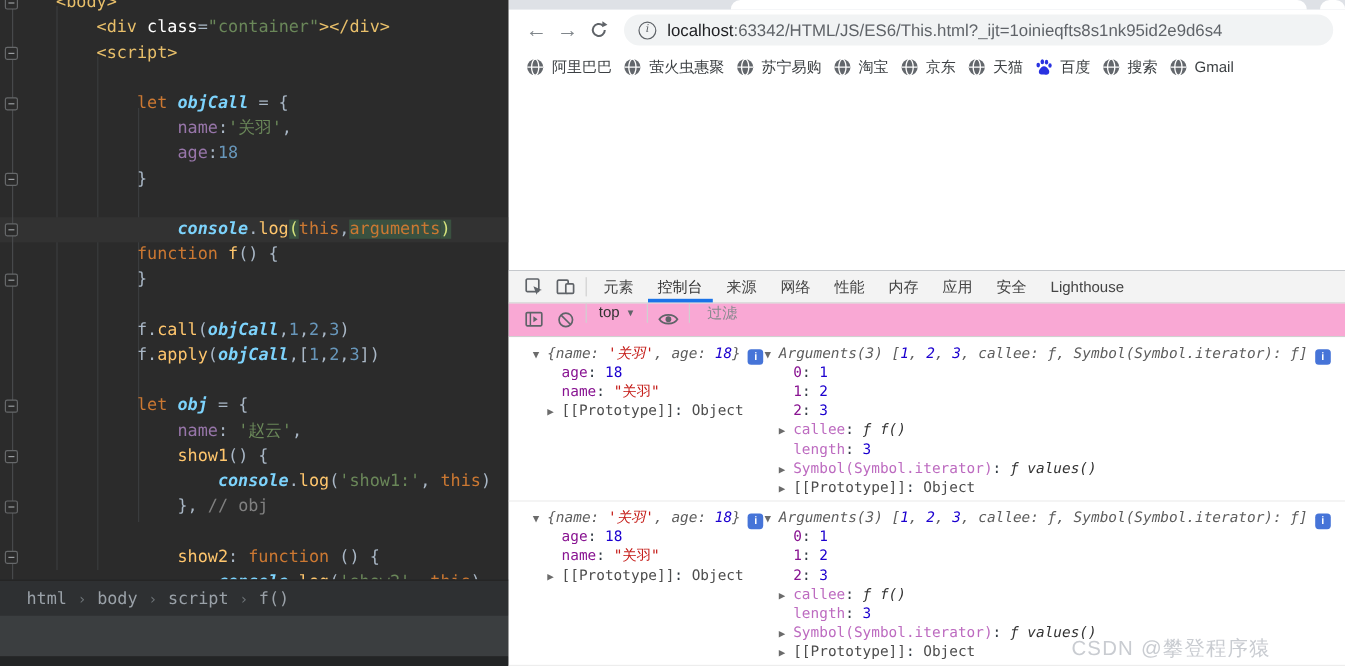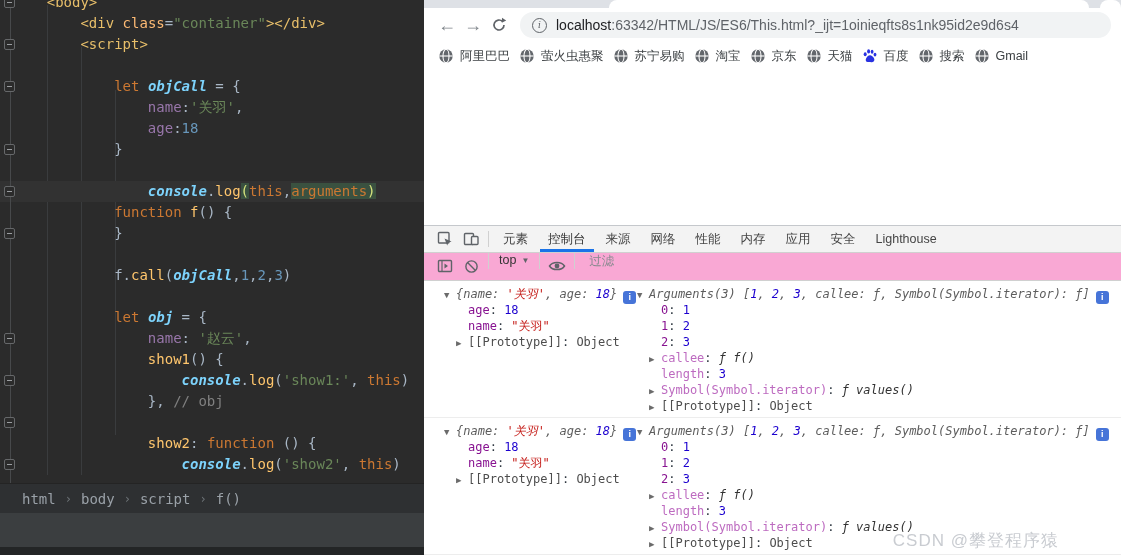--- a/index.html
+++ b/index.html
@@ -15,21 +15,21 @@
   .tk{ }
   .tk.def{color:#a9b7c6}
   .tk.kw,.tk.kw2{color:#cc7832}
   .tk.var{color:#7dd3fc;font-style:italic;font-weight:bold}
   .tk.prop{color:#9876aa}
   .tk.fn{color:#ffc66d}
   .tk.str{color:#6a8759}
   .tk.num{color:#6897bb}
   .tk.cm{color:#808080}
   .tk.tag{color:#e8bf6a}
-  .tk.attr{color:#fdba74}
+  .tk.attr{color:#ffffff}
   .tk.hlp{color:#d5e37d;background:#3a5140}
   .tk.hla{color:#cc7832;background:#3a5140}
   .guide{position:absolute;width:1px;background:#3a3c3e;}
   .fold-rail{position:absolute;left:10px;top:0;width:1px;height:483px;background:#47494b;}
   .fold{position:absolute;left:4px;width:11px;height:11px;border:1px solid #66686a;border-radius:2px;background:#2b2b2b;box-sizing:border-box;}
   .fold::after{content:"";position:absolute;left:2px;right:2px;top:4px;height:1px;background:#9a9da0;}
   .breadcrumb{position:absolute;left:0;top:483px;width:444px;height:30px;background:#2e3032;border-top:1px solid #242424;
               display:flex;align-items:center;gap:9px;padding-left:22px;box-sizing:border-box;
               font-family:"DejaVu Sans Mono",monospace;font-size:14px;color:#9aa1a8;}
   .bc-sep{color:#6e7478;font-size:12px;}
@@ -110,20 +110,21 @@
         <div class="line"><span class="tk def">            </span><span class="tk kw">let </span><span class="tk var">objCall</span><span class="tk def"> = {</span></div>
         <div class="line"><span class="tk def">                </span><span class="tk prop">name</span><span class="tk def">:</span><span class="tk str">'关羽'</span><span class="tk def">,</span></div>
         <div class="line"><span class="tk def">                </span><span class="tk prop">age</span><span class="tk def">:</span><span class="tk num">18</span></div>
         <div class="line"><span class="tk def">            }</span></div>
         <div class="line"></div>
         <div class="line hl"><span class="tk def">                </span><span class="tk var">console</span><span class="tk def">.</span><span class="tk fn">log</span><span class="tk hlp">(</span><span class="tk kw2">this</span><span class="tk def">,</span><span class="tk hla">arguments</span><span class="tk hlp">)</span></div>
         <div class="line"><span class="tk def">            </span><span class="tk kw">function </span><span class="tk fn">f</span><span class="tk def">() {</span></div>
         <div class="line"><span class="tk def">            }</span></div>
         <div class="line"></div>
         <div class="line"><span class="tk def">            f.</span><span class="tk fn">call</span><span class="tk def">(</span><span class="tk var">objCall</span><span class="tk def">,</span><span class="tk num">1</span><span class="tk def">,</span><span class="tk num">2</span><span class="tk def">,</span><span class="tk num">3</span><span class="tk def">)</span></div>
+        <div class="line"><span class="tk def">            f.</span><span class="tk fn">apply</span><span class="tk def">(</span><span class="tk var">objCall</span><span class="tk def">,[</span><span class="tk num">1</span><span class="tk def">,</span><span class="tk num">2</span><span class="tk def">,</span><span class="tk num">3</span><span class="tk def">])</span></div>
         <div class="line"></div>
         <div class="line"><span class="tk def">            </span><span class="tk kw">let </span><span class="tk var">obj</span><span class="tk def"> = {</span></div>
         <div class="line"><span class="tk def">                </span><span class="tk prop">name</span><span class="tk def">: </span><span class="tk str">'赵云'</span><span class="tk def">,</span></div>
         <div class="line"><span class="tk def">                </span><span class="tk fn">show1</span><span class="tk def">() {</span></div>
         <div class="line"><span class="tk def">                    </span><span class="tk var">console</span><span class="tk def">.</span><span class="tk fn">log</span><span class="tk def">(</span><span class="tk str">'show1:'</span><span class="tk def">, </span><span class="tk kw2">this</span><span class="tk def">)</span></div>
         <div class="line"><span class="tk def">                }, </span><span class="tk cm">// obj</span></div>
         <div class="line"></div>
         <div class="line"><span class="tk def">                </span><span class="tk fn">show2</span><span class="tk def">: </span><span class="tk kw">function</span><span class="tk def"> () {</span></div>
         <div class="line"><span class="tk def">                    </span><span class="tk var">console</span><span class="tk def">.</span><span class="tk fn">log</span><span class="tk def">(</span><span class="tk str">'show2'</span><span class="tk def">, </span><span class="tk kw2">this</span><span class="tk def">)</span></div>
       </div>

